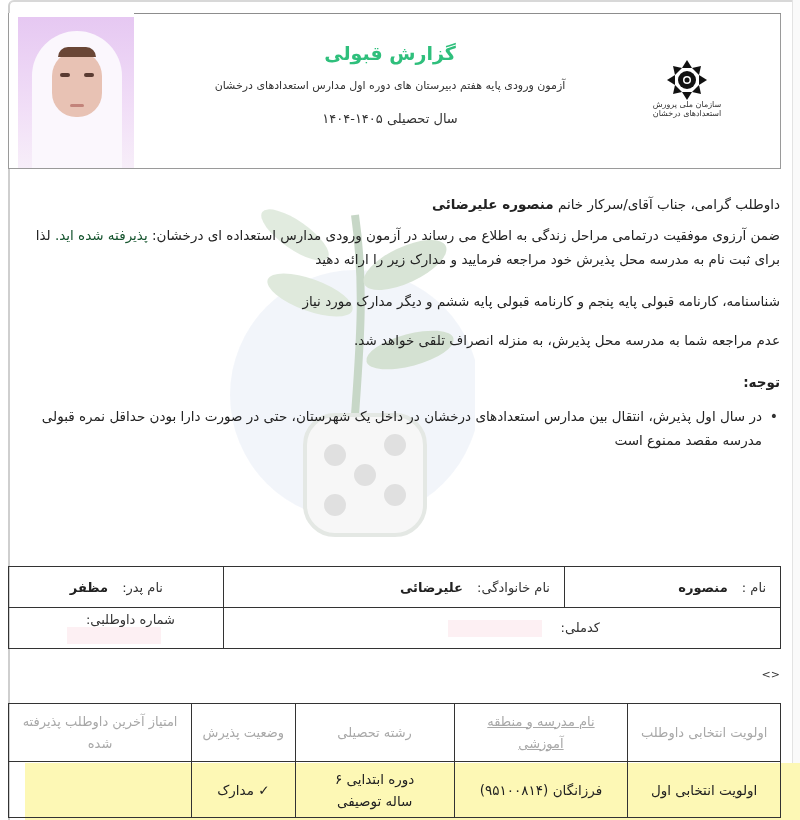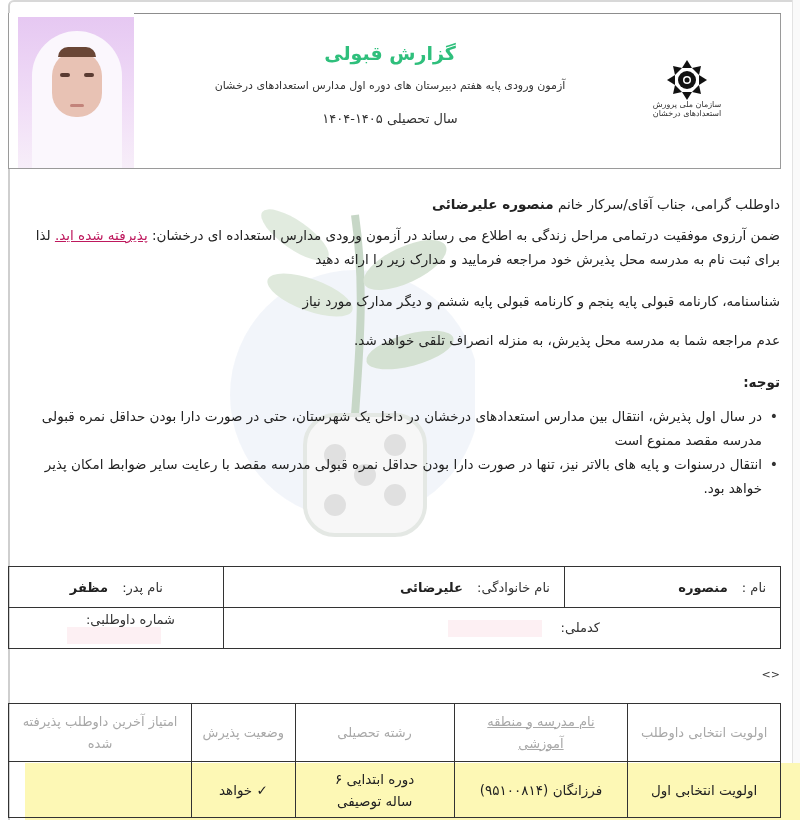--- a/index.html
+++ b/index.html
@@ -24,21 +24,21 @@
 
     .logo { position: absolute; left: 642px; top: 58px; width: 90px; height: 70px; }
     .logo-text { position: absolute; left: 640px; top: 100px; width: 94px; text-align: center; font-size: 8px; color: #333; font-family: "DejaVu Serif", serif; }
 
     .watermark { position: absolute; left: 215px; top: 175px; width: 260px; height: 380px; opacity: 0.55; pointer-events: none; }
 
     .body-text { position: absolute; right: 20px; width: 770px; font-size: 13.5px; line-height: 24px; color: #222; }
     .greeting { top: 192px; }
     .greeting b { font-weight: bold; }
     .para1 { top: 223px; }
-    .green { color: #be185d; text-decoration: underline; }
+    .green { color: #14532d; }
     .para2 { top: 289px; }
     .para3 { top: 328px; }
     .note-title { top: 370px; font-weight: bold; }
     .bullets { position: absolute; right: 16px; width: 760px; top: 404px; font-size: 13.5px; line-height: 24px; list-style: none; }
     .bullets li { position: relative; padding-right: 22px; }
     .bullets li::before { content: "•"; position: absolute; right: 6px; top: 0; font-size: 14px; color: #333; }
 
     table { border-collapse: collapse; }
     .info-table { position: absolute; left: 8px; top: 566px; width: 773px; }
     .info-table td { border: 1.5px solid #333; height: 41px; padding: 0 14px; font-size: 13px; }
@@ -116,21 +116,20 @@
 <div class="body-text para1">
   <span>ضمن آرزوی موفقیت درتمامی مراحل زندگی به اطلاع می رساند در آزمون ورودی مدارس استعداده ای درخشان: </span><span class="green">پذیرفته شده اید.</span><span> لذا برای ثبت نام به مدرسه محل پذیرش خود مراجعه فرمایید و مدارک زیر را ارائه دهید</span>
 </div>
 
 <div class="body-text para2">شناسنامه، کارنامه قبولی پایه پنجم و کارنامه قبولی پایه ششم و دیگر مدارک مورد نیاز</div>
 <div class="body-text para3">عدم مراجعه شما به مدرسه محل پذیرش، به منزله انصراف تلقی خواهد شد.</div>
 <div class="body-text note-title">توجه:</div>
 
 <ul class="bullets">
   <li>در سال اول پذیرش، انتقال بین مدارس استعدادهای درخشان در داخل یک شهرستان، حتی در صورت دارا بودن حداقل نمره قبولی مدرسه مقصد ممنوع است</li>
-  <li>انتقال درسنوات و پایه های بالاتر نیز، تنها در صورت دارا بودن حداقل نمره قبولی مدرسه مقصد با رعایت سایر ضوابط امکان پذیر خواهد بود.</li>
 </ul>
 
 <table class="info-table">
   <tbody>
       <tr>
     <td style="width:216px">
       <span class="lbl">نام :</span>
       <span class="val">منصوره</span>
     </td>
     <td style="width:341px">
@@ -167,17 +166,17 @@
       <th class="col3">رشته تحصیلی</th>
       <th class="col4">وضعیت پذیرش</th>
       <th class="col5">امتیاز آخرین داوطلب پذیرفته شده</th>
     </tr>
   </thead>
   <tbody>
     <tr>
       <td>اولویت انتخابی اول</td>
       <td>فرزانگان (۹۵۱۰۰۸۱۴)</td>
       <td style="padding:0 30px">دوره ابتدایی ۶ ساله توصیفی</td>
-      <td class="accepted">✓ خواهد</td>
+      <td class="accepted">✓ مدارک</td>
       <td></td>
     </tr>
   </tbody>
 </table>
 
 </body></html>

